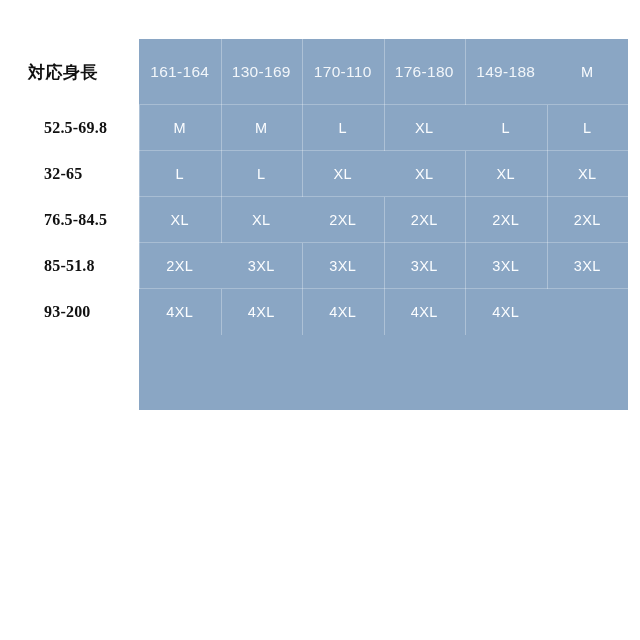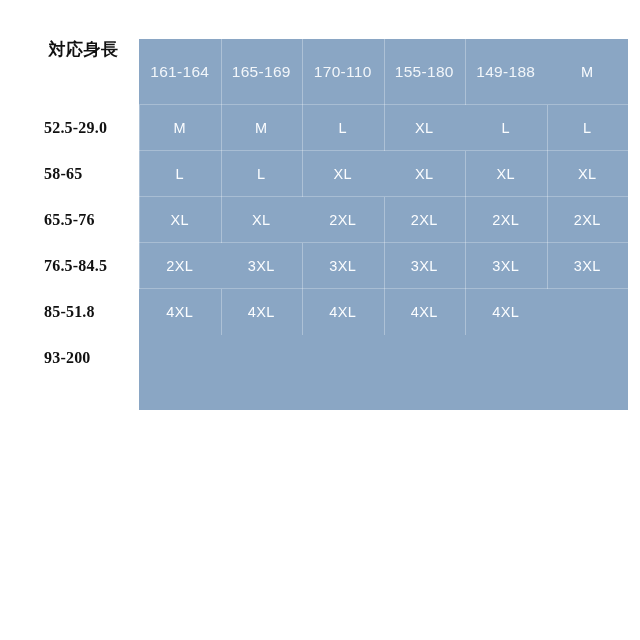--- a/index.html
+++ b/index.html
@@ -30,21 +30,21 @@
 
   .axis-header {
     position: absolute;
     left: 0;
     top: 0;
     width: 139px;
     height: 66px;
     padding-left: 28px;
     box-sizing: border-box;
     display: flex;
-    flex-direction: row;
+    flex-direction: column;
     justify-content: center;
     gap: 2px;
   }
 
   .axis-header .axis-line {
     font-family: "Liberation Serif", "DejaVu Serif", serif;
     font-weight: bold;
     font-size: 17px;
     line-height: 21px;
     color: #111111;
@@ -156,38 +156,37 @@
 
 <div id="page">
 
   <div class="label-col">
 
     <div class="axis-header">
       <div class="axis-line">対応身長</div>
     </div>
 
     <div class="weight-labels">
-      <div class="weight-label">52.5-29.0</div>
-      <div class="weight-label">58-65</div>
-      <div class="weight-label">65.5-76</div>
+      <div class="weight-label">52.5-69.8</div>
+      <div class="weight-label">32-65</div>
       <div class="weight-label">76.5-84.5</div>
       <div class="weight-label">85-51.8</div>
       <div class="weight-label">93-200</div>
     </div>
 
   </div>
 
   <div class="table-block">
 
     <div class="grid">
 
       <div class="cell head rowsep">161-164</div>
-      <div class="cell head colsep rowsep">165-169</div>
+      <div class="cell head colsep rowsep">130-169</div>
       <div class="cell head colsep rowsep">170-110</div>
-      <div class="cell head colsep rowsep">155-180</div>
+      <div class="cell head colsep rowsep">176-180</div>
       <div class="cell head colsep rowsep">149-188</div>
 
       <div class="cell size rowsep">M</div>
       <div class="cell size colsep rowsep">M</div>
       <div class="cell size colsep rowsep">M</div>
       <div class="cell size colsep rowsep">L</div>
       <div class="cell size colsep rowsep">XL</div>
 
       <div class="cell size rowsep">L</div>
       <div class="cell size colsep rowsep">L</div>

